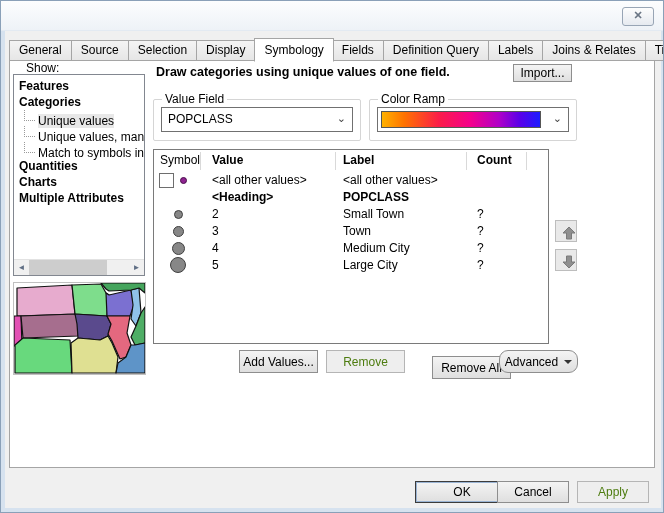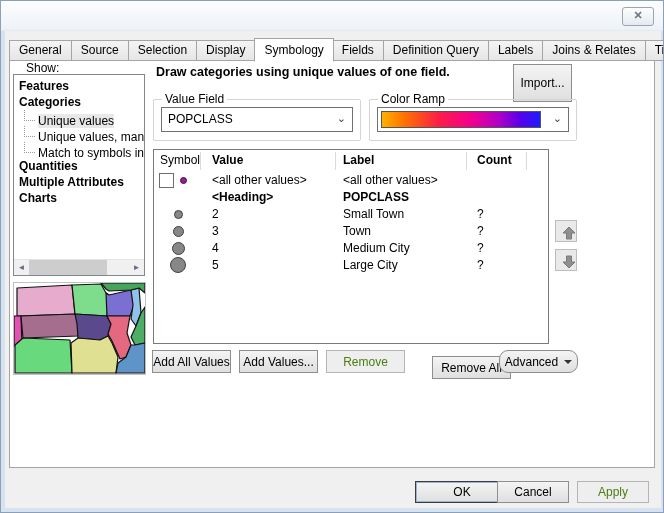--- a/index.html
+++ b/index.html
@@ -31,21 +31,21 @@
   .tree-scroll .arr.right{right:0;}
   .tree-scroll .thumb{position:absolute;left:15px;top:0;width:78px;height:15px;background:#cdcdcd;cursor:pointer;}
 
   .map-preview{position:absolute;left:3px;top:223px;width:131px;height:91px;border:1px solid #c0c0c0;background:#fff;}
   .map-preview svg{display:block;}
 
   
   .desc{position:absolute;left:146px;top:6px;font-weight:bold;font-size:12.5px;}
   .btn{background:linear-gradient(#f4f4f4,#dfdfdf);border:1px solid #8e8e8e;font-family:inherit;font-size:12px;text-align:center;cursor:pointer;padding:0;}
   .btn:disabled,.btn.disabled{color:#4d7c0f;background:#eeeeee;border-color:#b5b5b5;cursor:default;}
-  .import-btn{position:absolute;left:503px;top:5px;width:59px;height:38px;}
+  .import-btn{position:absolute;left:503px;top:5px;width:59px;height:18px;}
 
   .groupbox{position:absolute;height:40px;border:1px solid #d5d5d5;border-radius:2px;}
   .groupbox .glabel{position:absolute;top:-8px;left:8px;background:#fff;padding:0 3px;}
   .gb-valuefield{left:143px;top:40px;width:206px;}
   .gb-colorramp{left:359px;top:40px;width:206px;}
   .combo{position:absolute;left:7px;top:7px;right:7px;height:23px;border:1px solid #707070;background:#fff;cursor:pointer;}
   .combo .val{position:absolute;left:6px;top:4px;}
   .combo .chev{position:absolute;right:6px;top:4px;color:#444;font-size:11px;}
   .ramp-bar{position:absolute;left:3px;top:3px;right:27px;bottom:3px;border:1px solid #555;
     background:linear-gradient(90deg,#ffb200 0%,#ff7300 14%,#fb1d49 36%,#f4008c 56%,#b000c8 74%,#5a00e8 87%,#1c1cff 100%);}
@@ -98,22 +98,22 @@
       <div class="show-label">Show:</div>
 
       <div class="tree">
         <div style="padding-top:3px;">
           <div class="tree-item bold"><span class="lbl">Features</span></div>
           <div class="tree-item bold"><span class="lbl">Categories</span></div>
           <div class="tree-item child selected"><span class="tree-line"></span><span class="lbl">Unique values</span></div>
           <div class="tree-item child"><span class="tree-line"></span><span class="lbl">Unique values, many</span></div>
           <div class="tree-item child"><span class="tree-line"></span><span class="lbl">Match to symbols in a</span></div>
           <div class="tree-item bold"><span class="lbl">Quantities</span></div>
+          <div class="tree-item bold"><span class="lbl">Charts</span></div>
           <div class="tree-item bold"><span class="lbl">Multiple Attributes</span></div>
-          <div class="tree-item bold"><span class="lbl">Charts</span></div>
         </div>
         <div class="tree-scroll">
           <span class="arr left">◄</span>
           <span class="thumb"></span>
           <span class="arr right">►</span>
         </div>
       </div>
 
       <div class="map-preview">
         <svg width="131" height="91" viewBox="0 0 131 91" stroke="#111" stroke-width="1.2" stroke-linejoin="round">
@@ -195,21 +195,20 @@
         <svg width="14" height="14" viewBox="0 0 14 14">
           <path d="M7 1 L13 7 L9.5 7 L9.5 13 L4.5 13 L4.5 7 L1 7 Z" fill="#8f8f8f" stroke="#7a7a7a"></path>
         </svg>
       </button>
       <button class="move-btn" style="top:190px;" disabled="">
         <svg width="14" height="14" viewBox="0 0 14 14">
           <path d="M7 13 L1 7 L4.5 7 L4.5 1 L9.5 1 L9.5 7 L13 7 Z" fill="#8f8f8f" stroke="#7a7a7a"></path>
         </svg>
       </button>
 
-      <button class="btn action-btn" style="left:142px;">Add All Values</button>
       <button class="btn action-btn" style="left:229px;">Add Values...</button>
       <button class="btn action-btn" style="left:316px;" disabled="">Remove</button>
       <button class="btn action-btn" style="left:422px;margin-top:6px;">Remove All</button>
       <button class="btn action-btn" style="left:489px;border-radius:9px;"><span>Advanced</span><span class="adv-caret"></span></button>
     </div>
 
     <button class="btn footer-btn default" style="left:410px;width:94px;">OK</button>
     <button class="btn footer-btn" style="left:492px;width:72px;">Cancel</button>
     <button class="btn footer-btn" style="left:572px;width:72px;" disabled="">Apply</button>
   </div>

